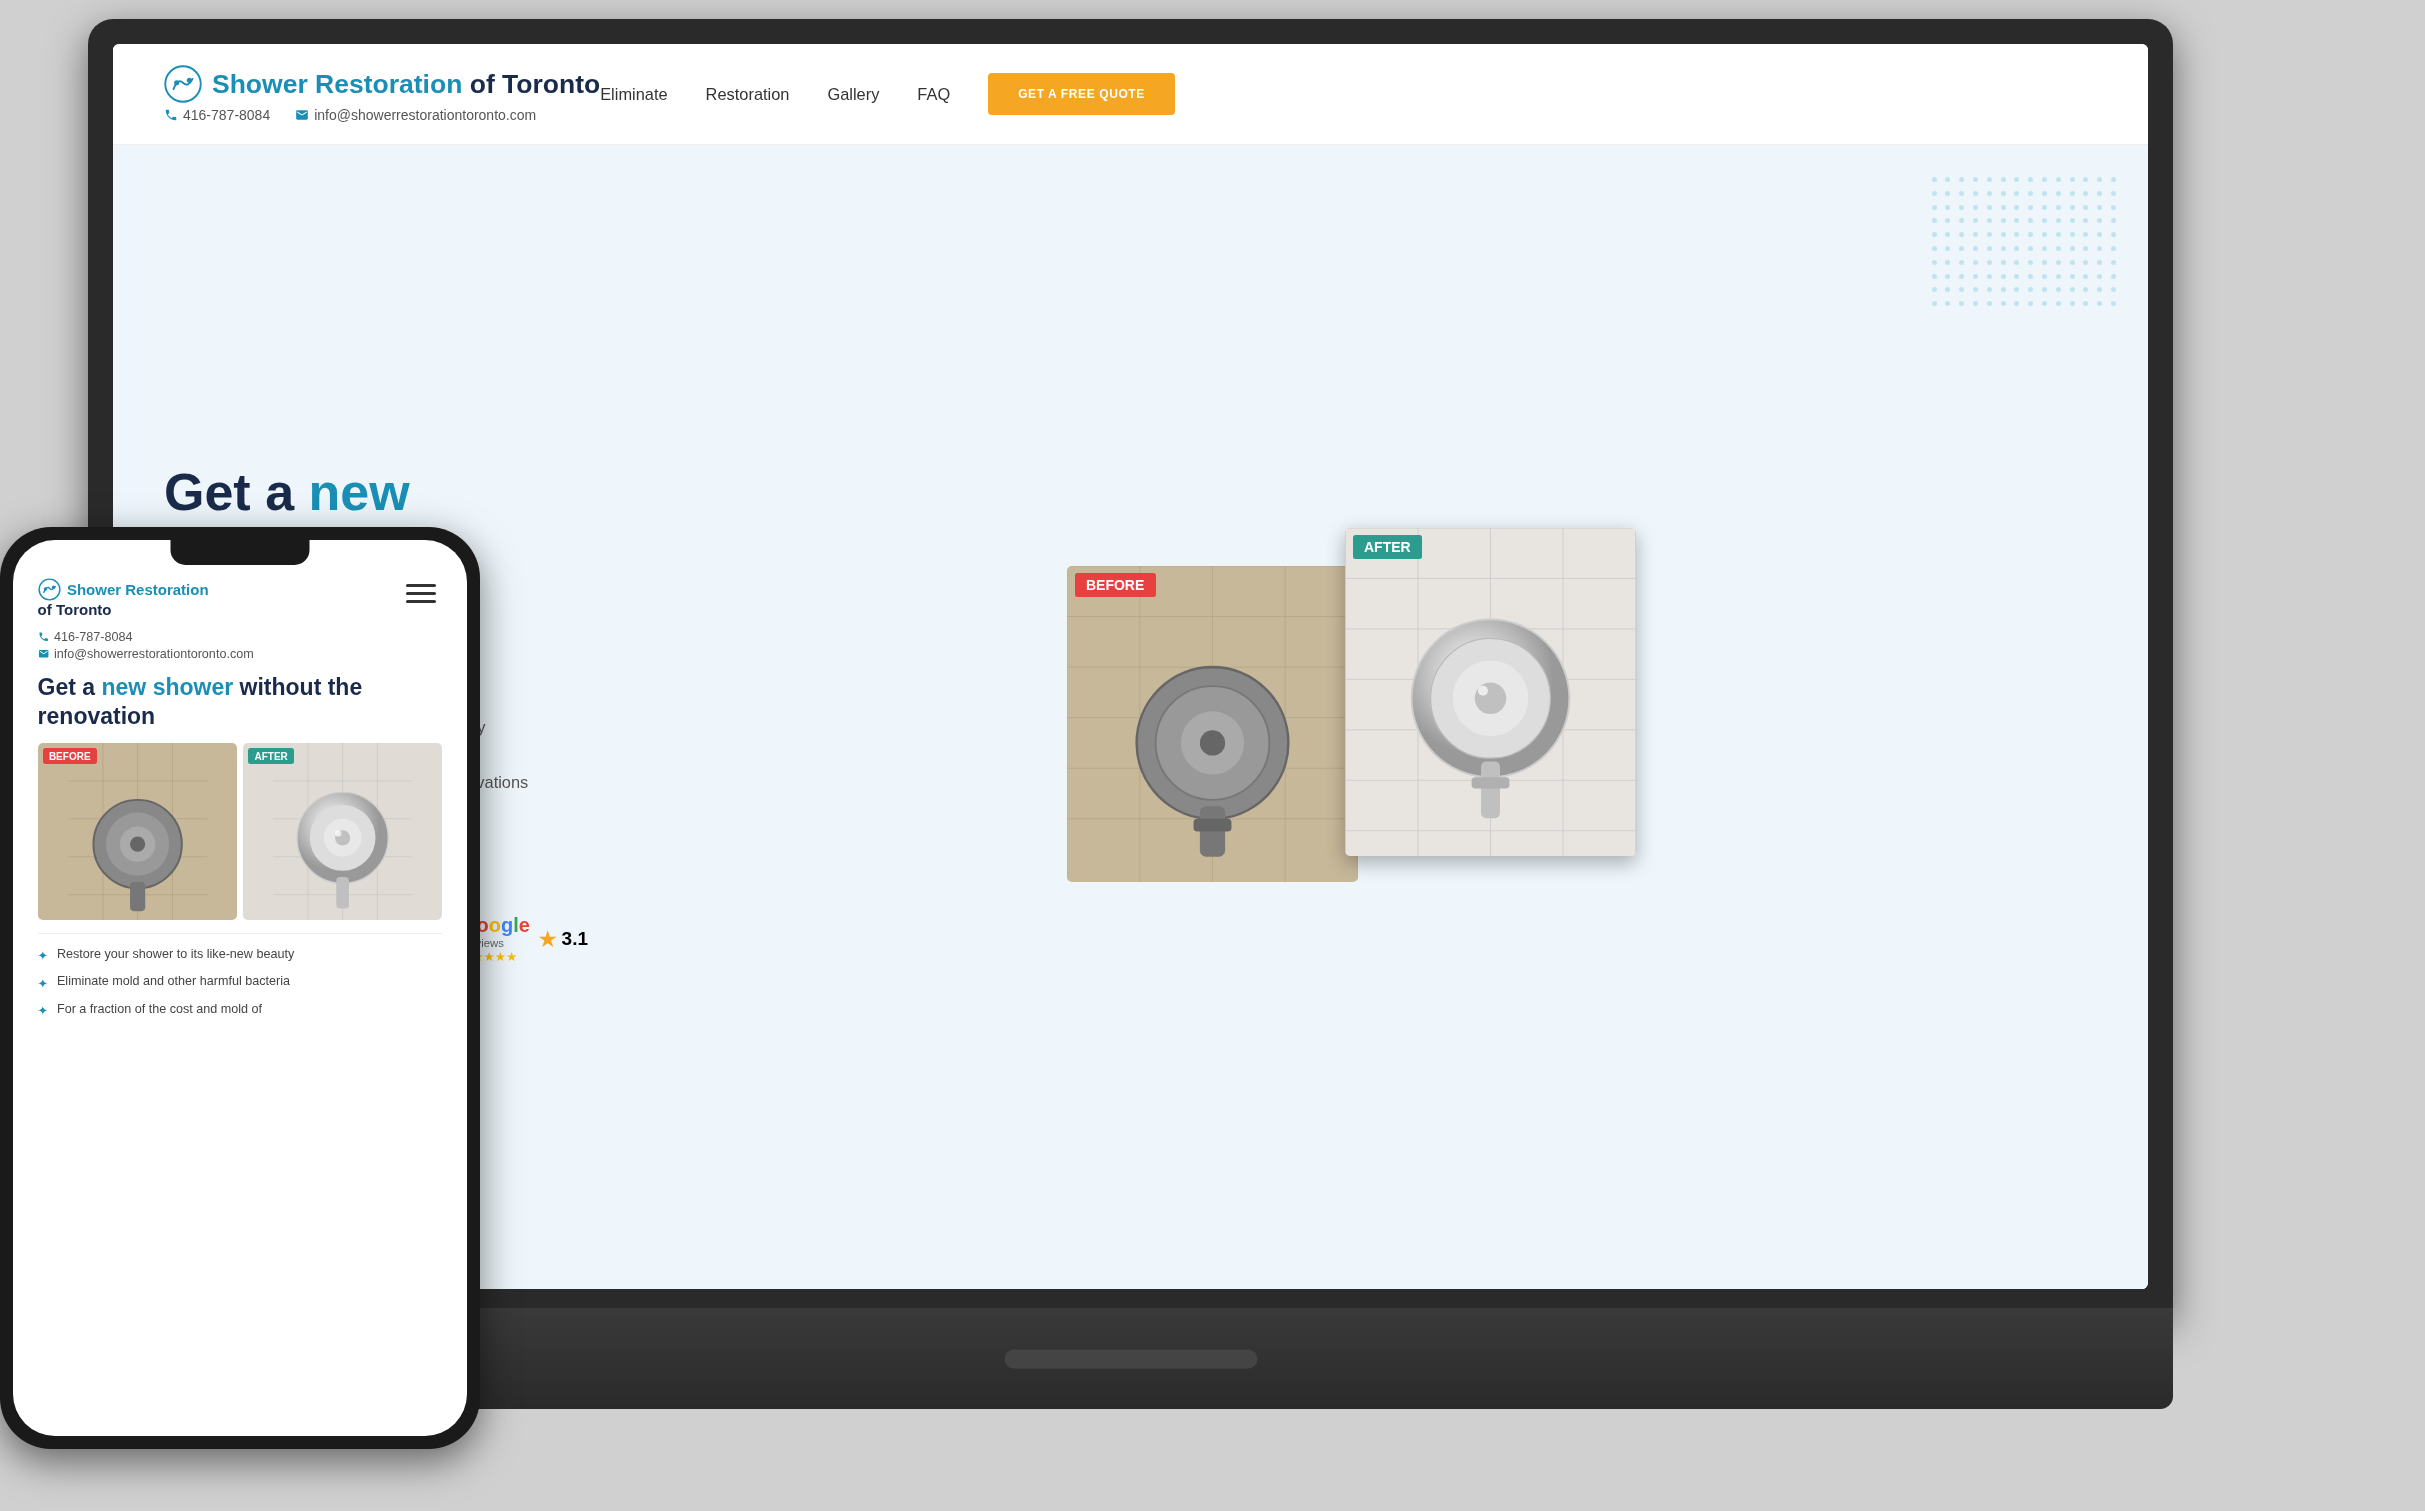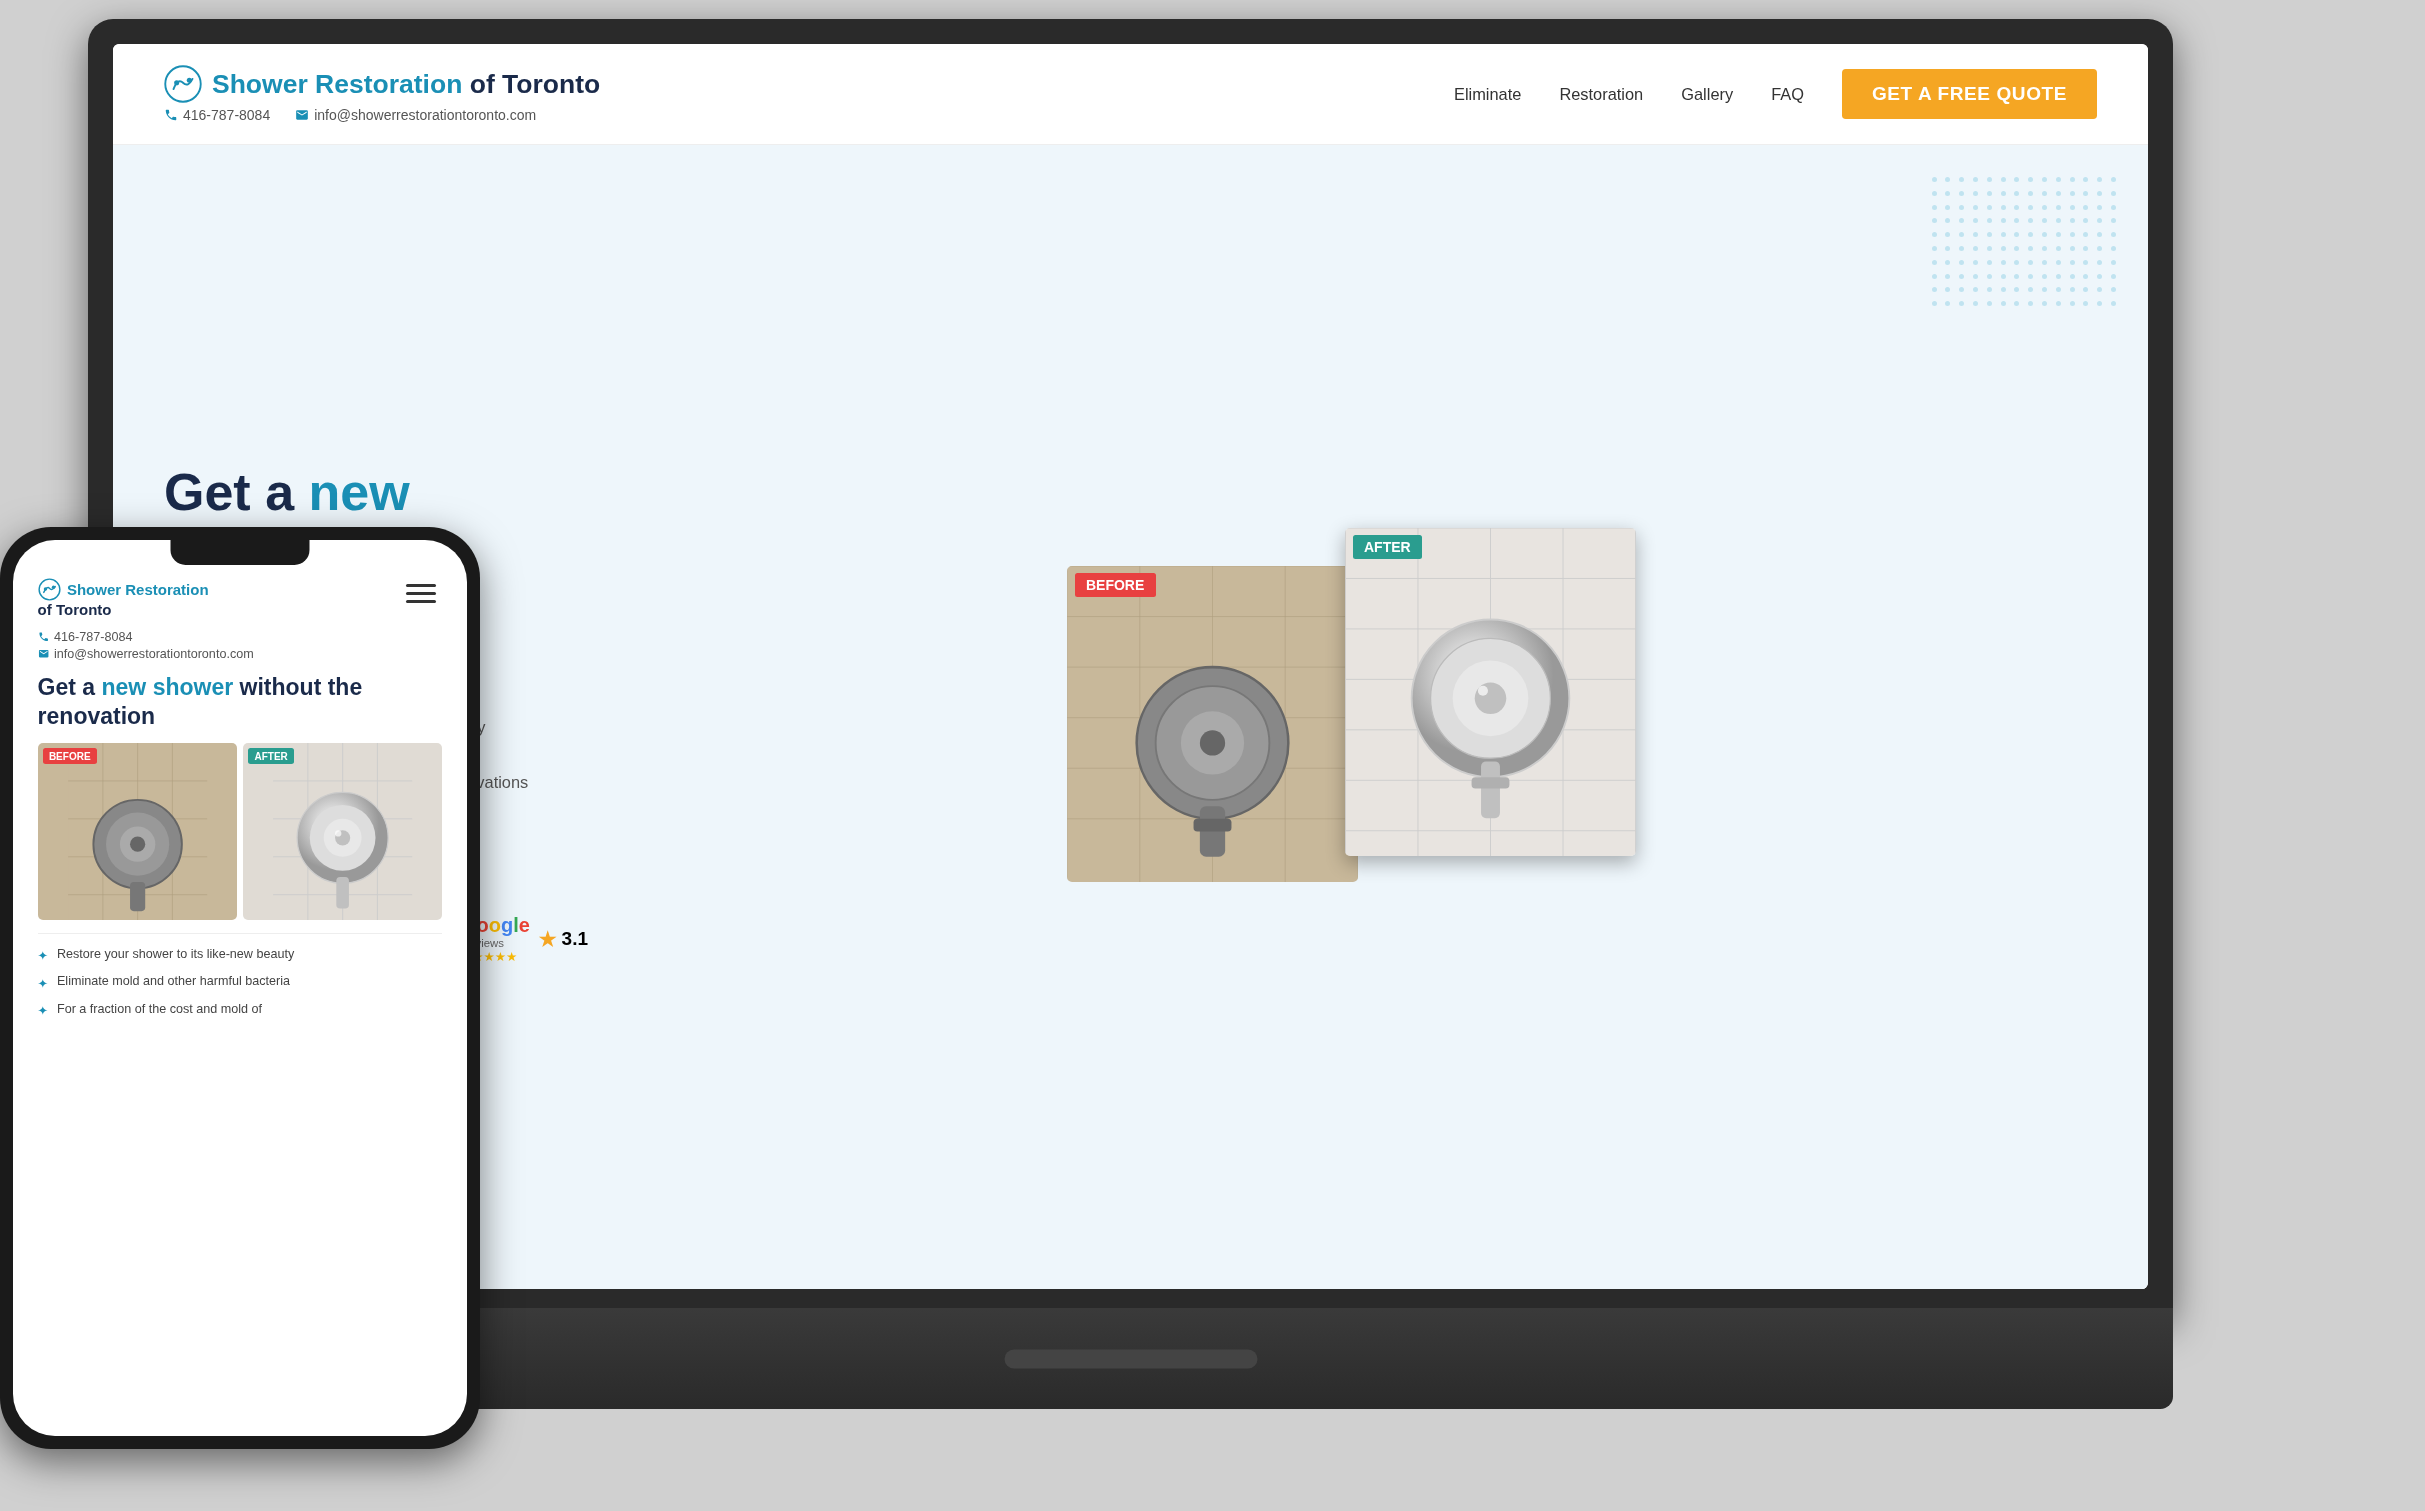--- a/index.html
+++ b/index.html
@@ -82,21 +82,21 @@
       height: 100%;
       background: #fff;
       display: flex;
       flex-direction: column;
     }
 
     
     .site-header {
       display: flex;
       align-items: center;
-      justify-content: space-between;
+      justify-content: flex-start;
       padding: 17.7px 51px;
       background: #fff;
       border-bottom: 0.6px solid #eee;
       height: 101px;
     }
 
     .logo-area {
       display: flex;
       flex-direction: column;
     }
@@ -150,21 +150,21 @@
       color: #333;
       text-decoration: none;
       font-weight: 500;
     }
 
     .btn-quote {
       background: #f5a623;
       color: #fff;
       border: none;
       padding: 14px 30px;
-      font-size: 19px;
+      font-size: 12px;
       font-weight: bold;
       border-radius: 3.8px;
       cursor: pointer;
       letter-spacing: 0.6px;
     }
 
     
     .site-hero {
       flex: 1;
       background: #eef6fb;

